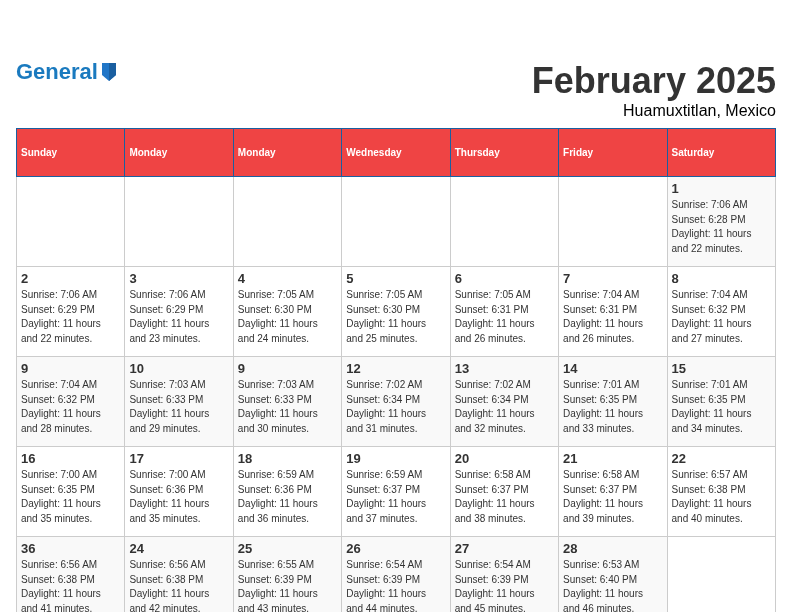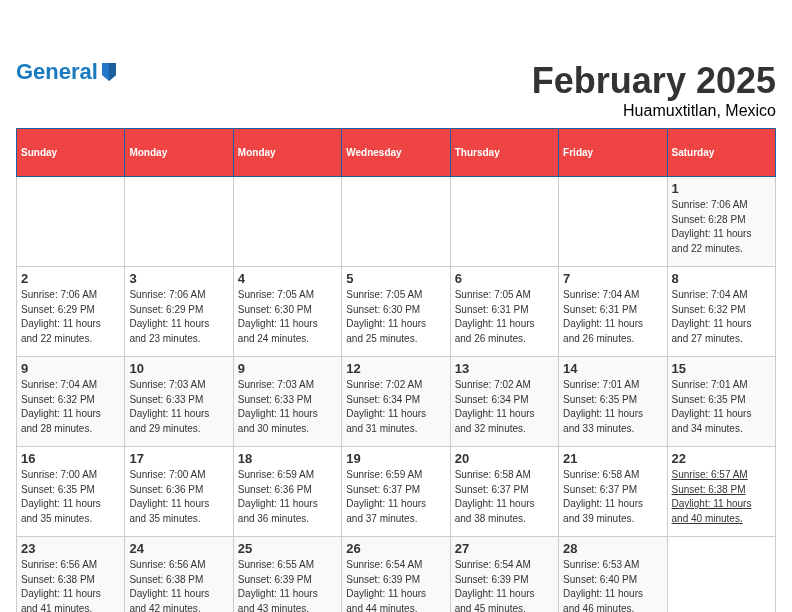--- a/index.html
+++ b/index.html
@@ -278,29 +278,29 @@
         </td>
         <td>
           <span class="day-num">21</span>
           <div class="day-info" style="white-space: pre-line;">Sunrise: 6:58 AM
 Sunset: 6:37 PM
 Daylight: 11 hours
 and 39 minutes.</div>
         </td>
         <td>
           <span class="day-num">22</span>
-          <div class="day-info" style="white-space: pre-line; text-decoration: underline;">Sunrise: 6:57 AM
+          <div class="day-info" style="white-space: pre-line;">Sunrise: 6:57 AM
 Sunset: 6:38 PM
 Daylight: 11 hours
 and 40 minutes.</div>
         </td>
       </tr>
       <tr>
         <td>
-          <span class="day-num">23</span>
+          <span class="day-num">36</span>
           <div class="day-info" style="white-space: pre-line;">Sunrise: 6:56 AM
 Sunset: 6:38 PM
 Daylight: 11 hours
 and 41 minutes.</div>
         </td>
         <td>
           <span class="day-num">24</span>
           <div class="day-info" style="white-space: pre-line;">Sunrise: 6:56 AM
 Sunset: 6:38 PM
 Daylight: 11 hours

